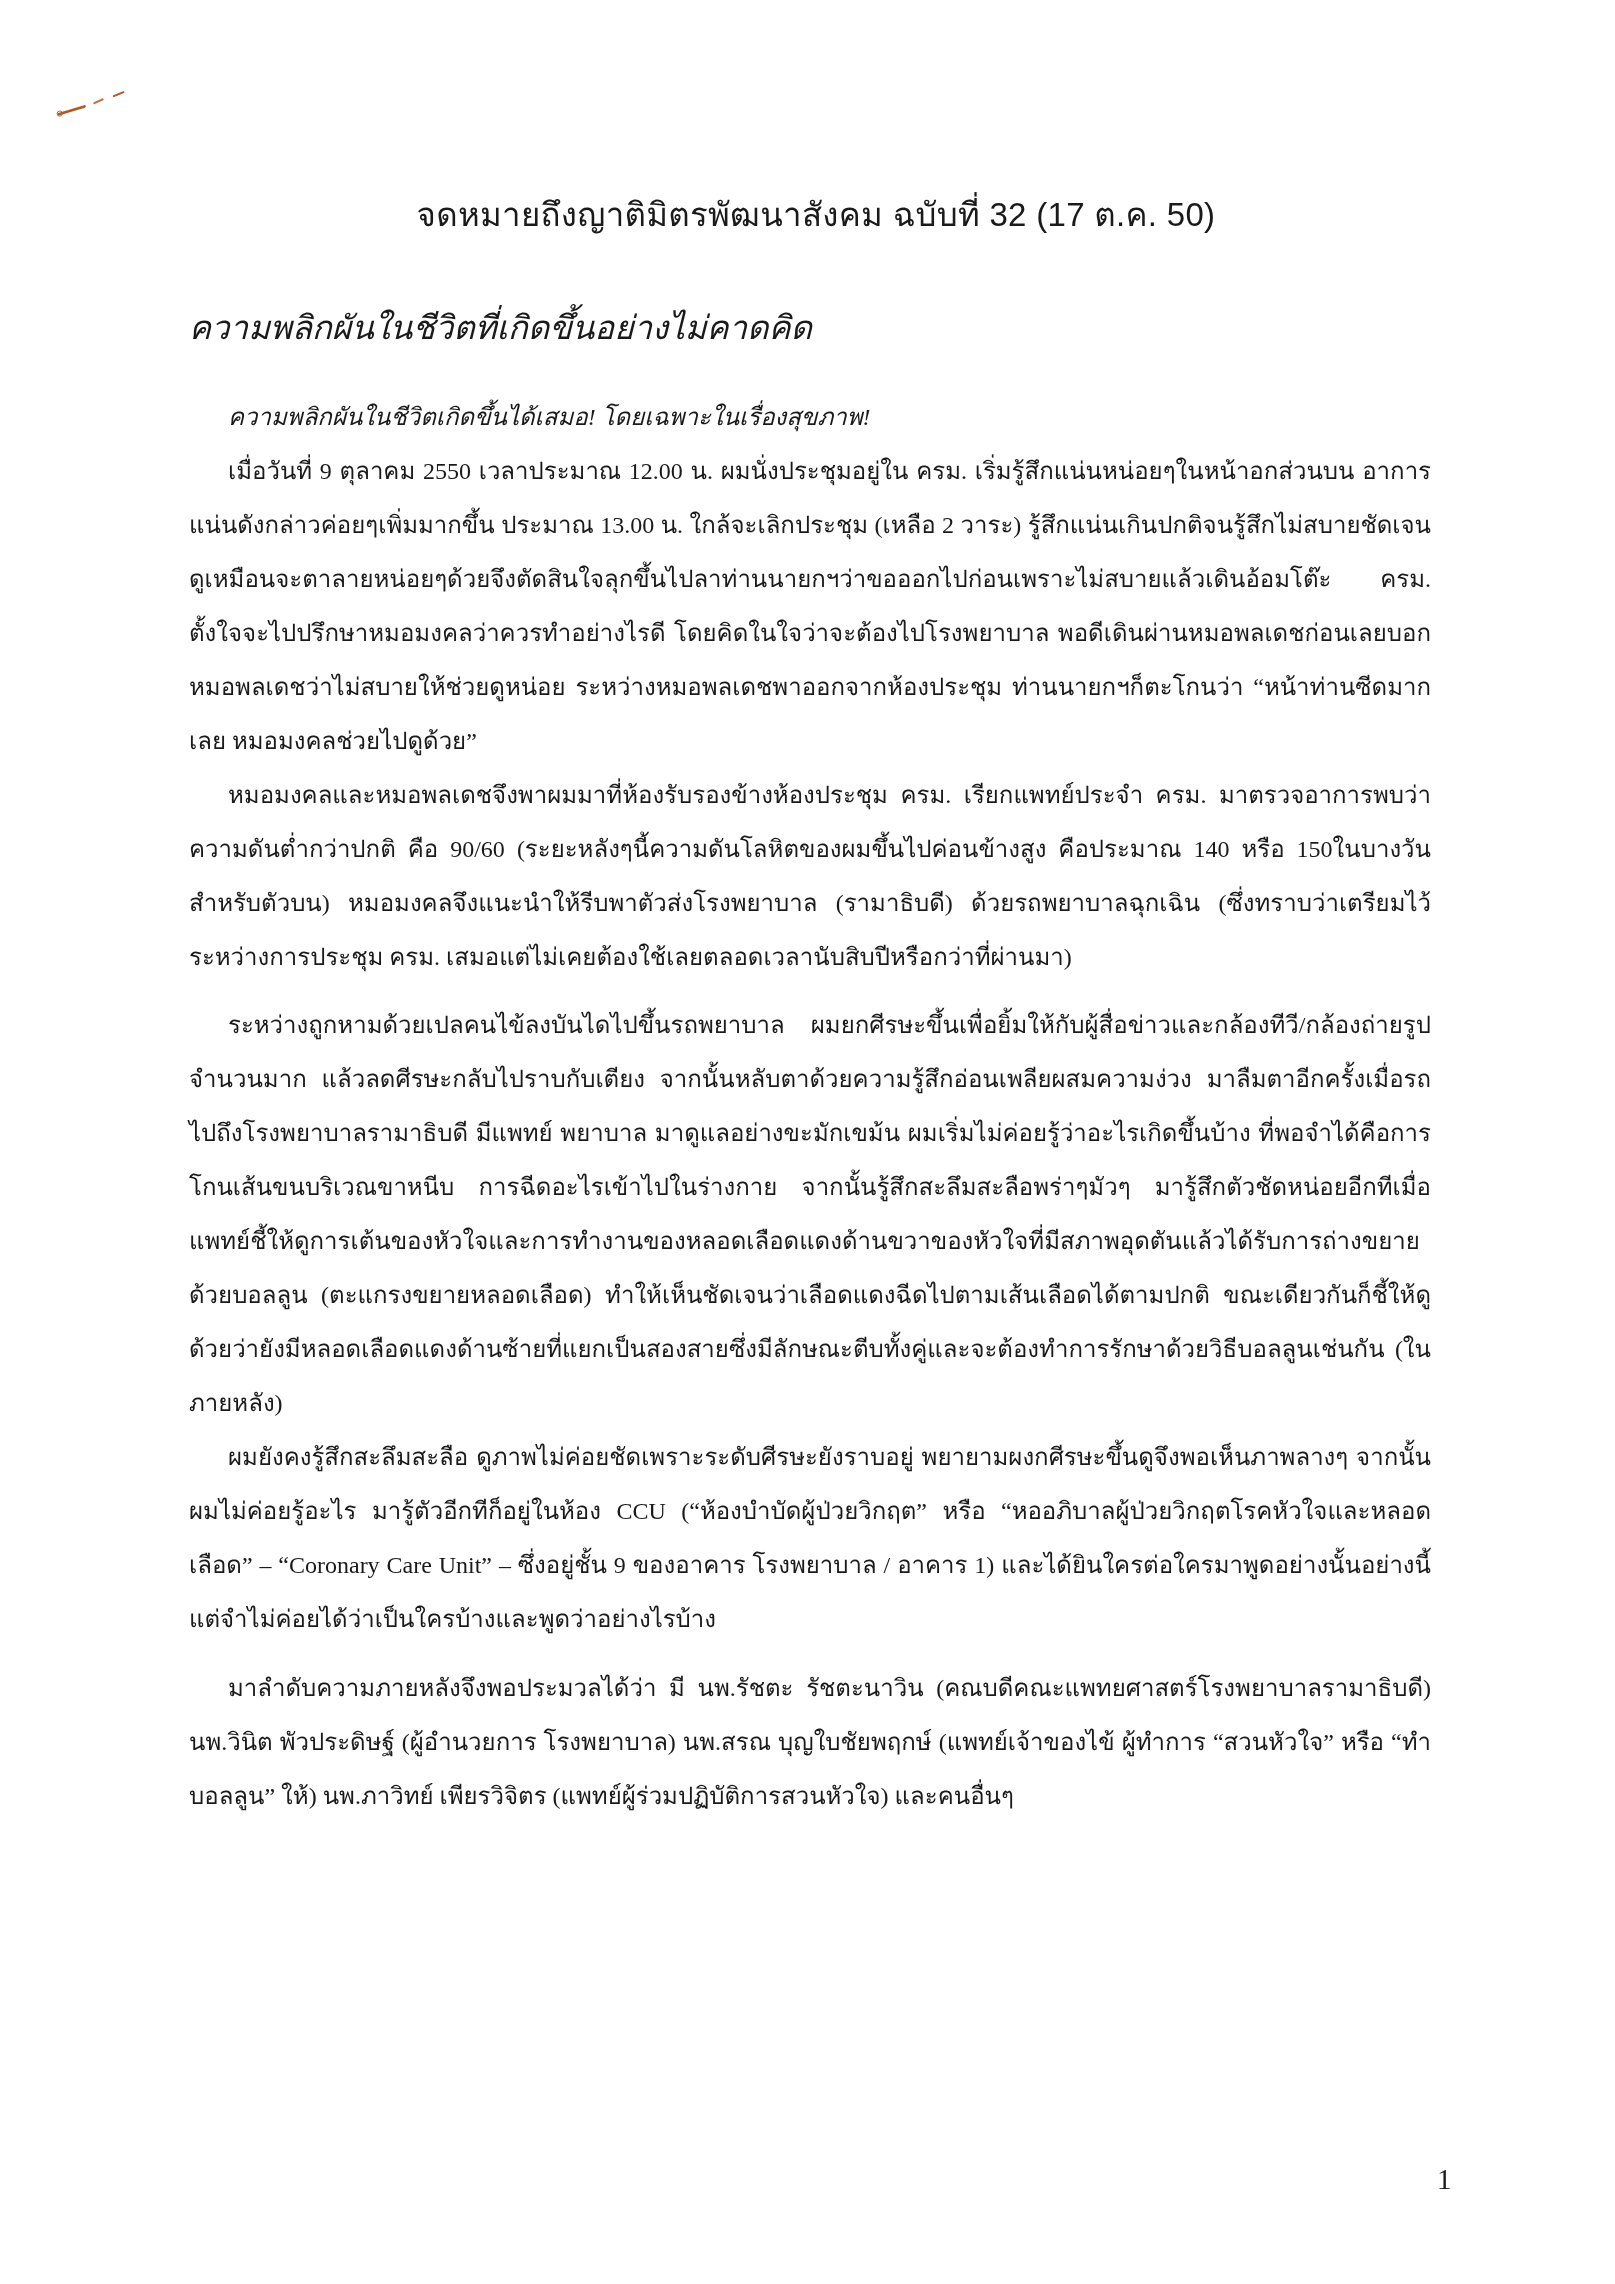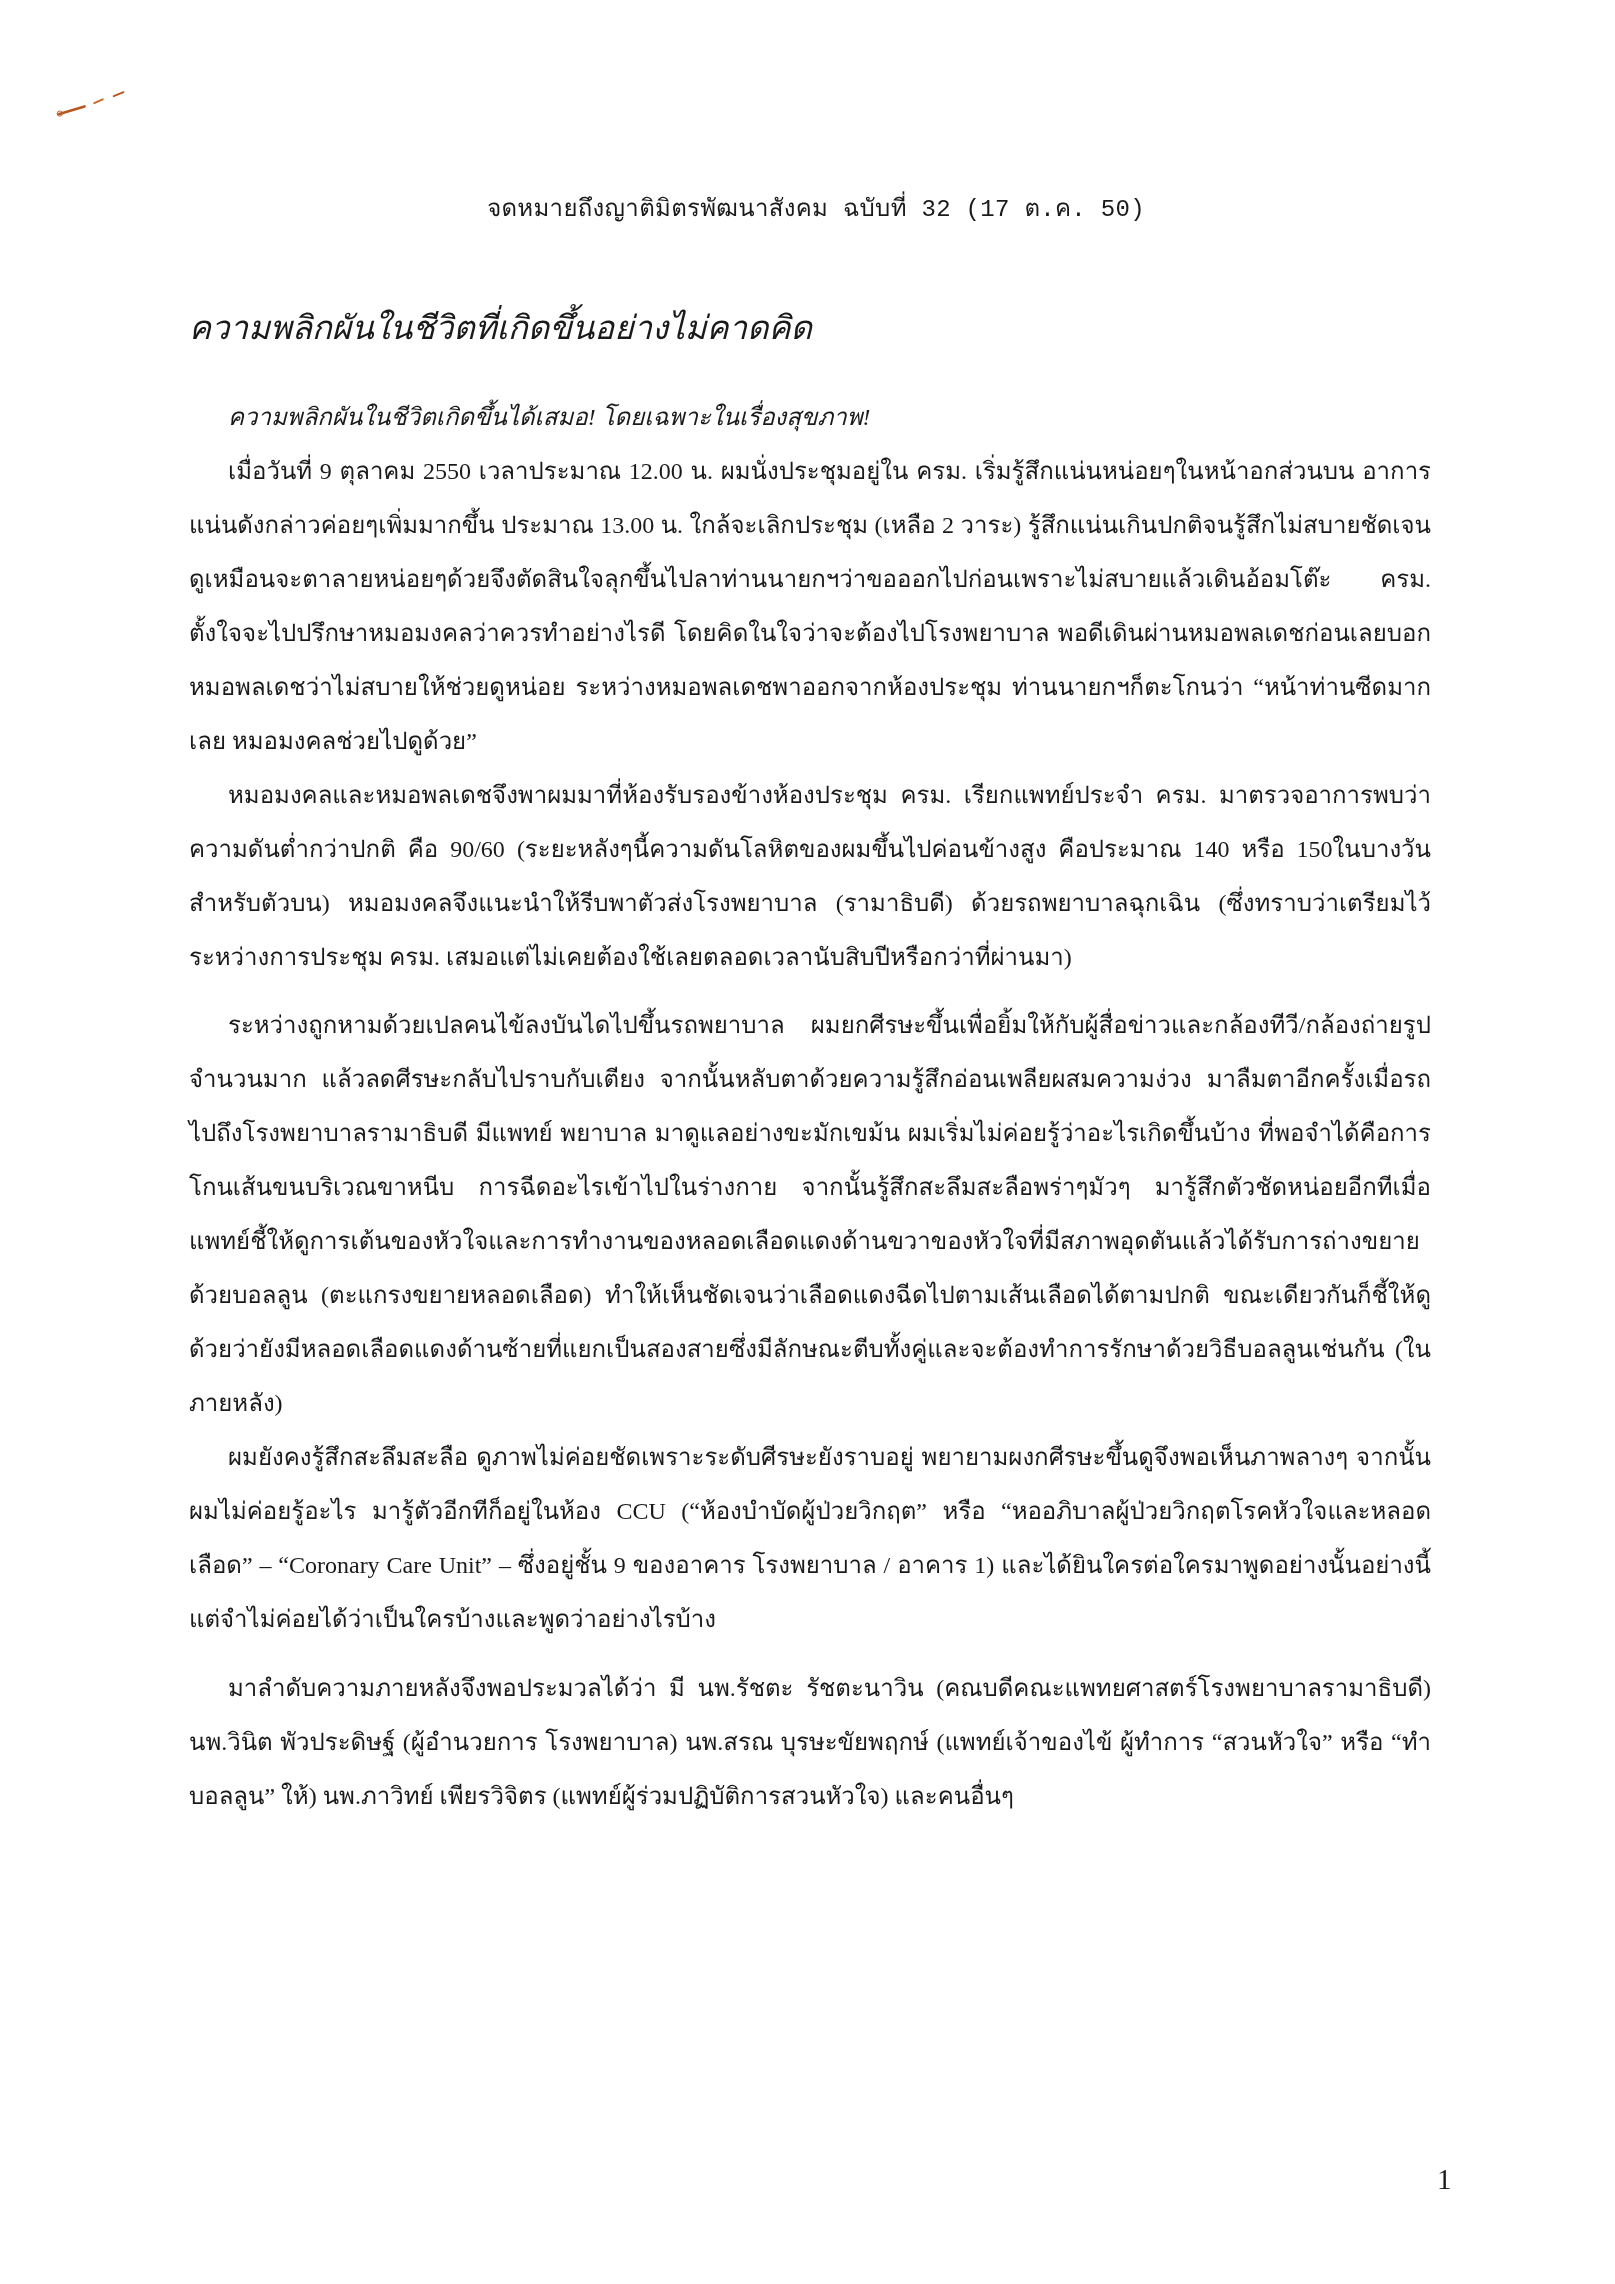--- a/index.html
+++ b/index.html
@@ -6,22 +6,22 @@
   body {
     width: 1616px; height: 2284px; position: relative; overflow: hidden;
     font-family: "DejaVu Serif", "Liberation Serif", serif;
     color: #1a1a1a;
   }
   .scan-mark {
     position: absolute; left: 39px; top: 85px; width: 117px; height: 39px;
   }
   .title {
     position: absolute; left: 16px; right: 0; top: 188px;
-    text-align: center; font-size: 24px; letter-spacing: 0.3px;
-    font-family: Liberation Mono, monospace;
+    text-align: center; font-size: 33px; letter-spacing: 0.3px;
+    font-family: Liberation Sans, sans-serif;
   }
   .section-heading {
     position: absolute; left: 189px; top: 301px;
     font-size: 33px; font-style: italic;
     font-family: Liberation Serif, serif;
   }
   .body {
     position: absolute; left: 189px; top: 390px; width: 1242px;
     font-family: "Liberation Serif", "DejaVu Serif", serif;
     font-size: 24px; line-height: 54px;
@@ -49,17 +49,17 @@
 <div class="title">จดหมายถึงญาติมิตรพัฒนาสังคม ฉบับที่ 32 (17 ต.ค. 50)</div>
 
 <div class="section-heading">ความพลิกผันในชีวิตที่เกิดขึ้นอย่างไม่คาดคิด</div>
 
 <div class="body">
   <p class="lead">ความพลิกผันในชีวิตเกิดขึ้นได้เสมอ! โดยเฉพาะในเรื่องสุขภาพ!</p>
   <p>เมื่อวันที่ 9 ตุลาคม 2550 เวลาประมาณ 12.00 น. ผมนั่งประชุมอยู่ใน ครม. เริ่มรู้สึกแน่นหน่อยๆในหน้าอกส่วนบน อาการแน่นดังกล่าวค่อยๆเพิ่มมากขึ้น ประมาณ 13.00 น. ใกล้จะเลิกประชุม (เหลือ 2 วาระ) รู้สึกแน่นเกินปกติจนรู้สึกไม่สบายชัดเจน ดูเหมือนจะตาลายหน่อยๆด้วยจึงตัดสินใจลุกขึ้นไปลาท่านนายกฯว่าขอออกไปก่อนเพราะไม่สบายแล้วเดินอ้อมโต๊ะ ครม. ตั้งใจจะไปปรึกษาหมอมงคลว่าควรทำอย่างไรดี โดยคิดในใจว่าจะต้องไปโรงพยาบาล พอดีเดินผ่านหมอพลเดชก่อนเลยบอกหมอพลเดชว่าไม่สบายให้ช่วยดูหน่อย ระหว่างหมอพลเดชพาออกจากห้องประชุม ท่านนายกฯก็ตะโกนว่า “หน้าท่านซีดมากเลย หมอมงคลช่วยไปดูด้วย”</p>
   <p>หมอมงคลและหมอพลเดชจึงพาผมมาที่ห้องรับรองข้างห้องประชุม ครม. เรียกแพทย์ประจำ ครม. มาตรวจอาการพบว่าความดันต่ำกว่าปกติ คือ 90/60 (ระยะหลังๆนี้ความดันโลหิตของผมขึ้นไปค่อนข้างสูง คือประมาณ 140 หรือ 150ในบางวัน สำหรับตัวบน) หมอมงคลจึงแนะนำให้รีบพาตัวส่งโรงพยาบาล (รามาธิบดี) ด้วยรถพยาบาลฉุกเฉิน (ซึ่งทราบว่าเตรียมไว้ระหว่างการประชุม ครม. เสมอแต่ไม่เคยต้องใช้เลยตลอดเวลานับสิบปีหรือกว่าที่ผ่านมา)</p>
   <p class="gap">ระหว่างถูกหามด้วยเปลคนไข้ลงบันไดไปขึ้นรถพยาบาล ผมยกศีรษะขึ้นเพื่อยิ้มให้กับผู้สื่อข่าวและกล้องทีวี/กล้องถ่ายรูปจำนวนมาก แล้วลดศีรษะกลับไปราบกับเตียง จากนั้นหลับตาด้วยความรู้สึกอ่อนเพลียผสมความง่วง มาลืมตาอีกครั้งเมื่อรถไปถึงโรงพยาบาลรามาธิบดี มีแพทย์ พยาบาล มาดูแลอย่างขะมักเขม้น ผมเริ่มไม่ค่อยรู้ว่าอะไรเกิดขึ้นบ้าง ที่พอจำได้คือการโกนเส้นขนบริเวณขาหนีบ การฉีดอะไรเข้าไปในร่างกาย จากนั้นรู้สึกสะลึมสะลือพร่าๆมัวๆ มารู้สึกตัวชัดหน่อยอีกทีเมื่อแพทย์ชี้ให้ดูการเต้นของหัวใจและการทำงานของหลอดเลือดแดงด้านขวาของหัวใจที่มีสภาพอุดตันแล้วได้รับการถ่างขยายด้วยบอลลูน (ตะแกรงขยายหลอดเลือด) ทำให้เห็นชัดเจนว่าเลือดแดงฉีดไปตามเส้นเลือดได้ตามปกติ ขณะเดียวกันก็ชี้ให้ดูด้วยว่ายังมีหลอดเลือดแดงด้านซ้ายที่แยกเป็นสองสายซึ่งมีลักษณะตีบทั้งคู่และจะต้องทำการรักษาด้วยวิธีบอลลูนเช่นกัน (ในภายหลัง)</p>
   <p>ผมยังคงรู้สึกสะลึมสะลือ ดูภาพไม่ค่อยชัดเพราะระดับศีรษะยังราบอยู่ พยายามผงกศีรษะขึ้นดูจึงพอเห็นภาพลางๆ จากนั้นผมไม่ค่อยรู้อะไร มารู้ตัวอีกทีก็อยู่ในห้อง CCU (“ห้องบำบัดผู้ป่วยวิกฤต” หรือ “หออภิบาลผู้ป่วยวิกฤตโรคหัวใจและหลอดเลือด” – “Coronary Care Unit” – ซึ่งอยู่ชั้น 9 ของอาคาร โรงพยาบาล / อาคาร 1) และได้ยินใครต่อใครมาพูดอย่างนั้นอย่างนี้แต่จำไม่ค่อยได้ว่าเป็นใครบ้างและพูดว่าอย่างไรบ้าง</p>
-  <p class="gap">มาลำดับความภายหลังจึงพอประมวลได้ว่า มี นพ.รัชตะ รัชตะนาวิน (คณบดีคณะแพทยศาสตร์โรงพยาบาลรามาธิบดี) นพ.วินิต พัวประดิษฐ์ (ผู้อำนวยการ โรงพยาบาล) นพ.สรณ บุรษะขัยพฤกษ์ (แพทย์เจ้าของไข้ ผู้ทำการ “สวนหัวใจ” หรือ “ทำบอลลูน” ให้) นพ.ภาวิทย์ เพียรวิจิตร (แพทย์ผู้ร่วมปฏิบัติการสวนหัวใจ) และคนอื่นๆ</p>
+  <p class="gap">มาลำดับความภายหลังจึงพอประมวลได้ว่า มี นพ.รัชตะ รัชตะนาวิน (คณบดีคณะแพทยศาสตร์โรงพยาบาลรามาธิบดี) นพ.วินิต พัวประดิษฐ์ (ผู้อำนวยการ โรงพยาบาล) นพ.สรณ บุญใบชัยพฤกษ์ (แพทย์เจ้าของไข้ ผู้ทำการ “สวนหัวใจ” หรือ “ทำบอลลูน” ให้) นพ.ภาวิทย์ เพียรวิจิตร (แพทย์ผู้ร่วมปฏิบัติการสวนหัวใจ) และคนอื่นๆ</p>
 </div>
 
 <div class="page-number">1</div>
 
 
 </body></html>

